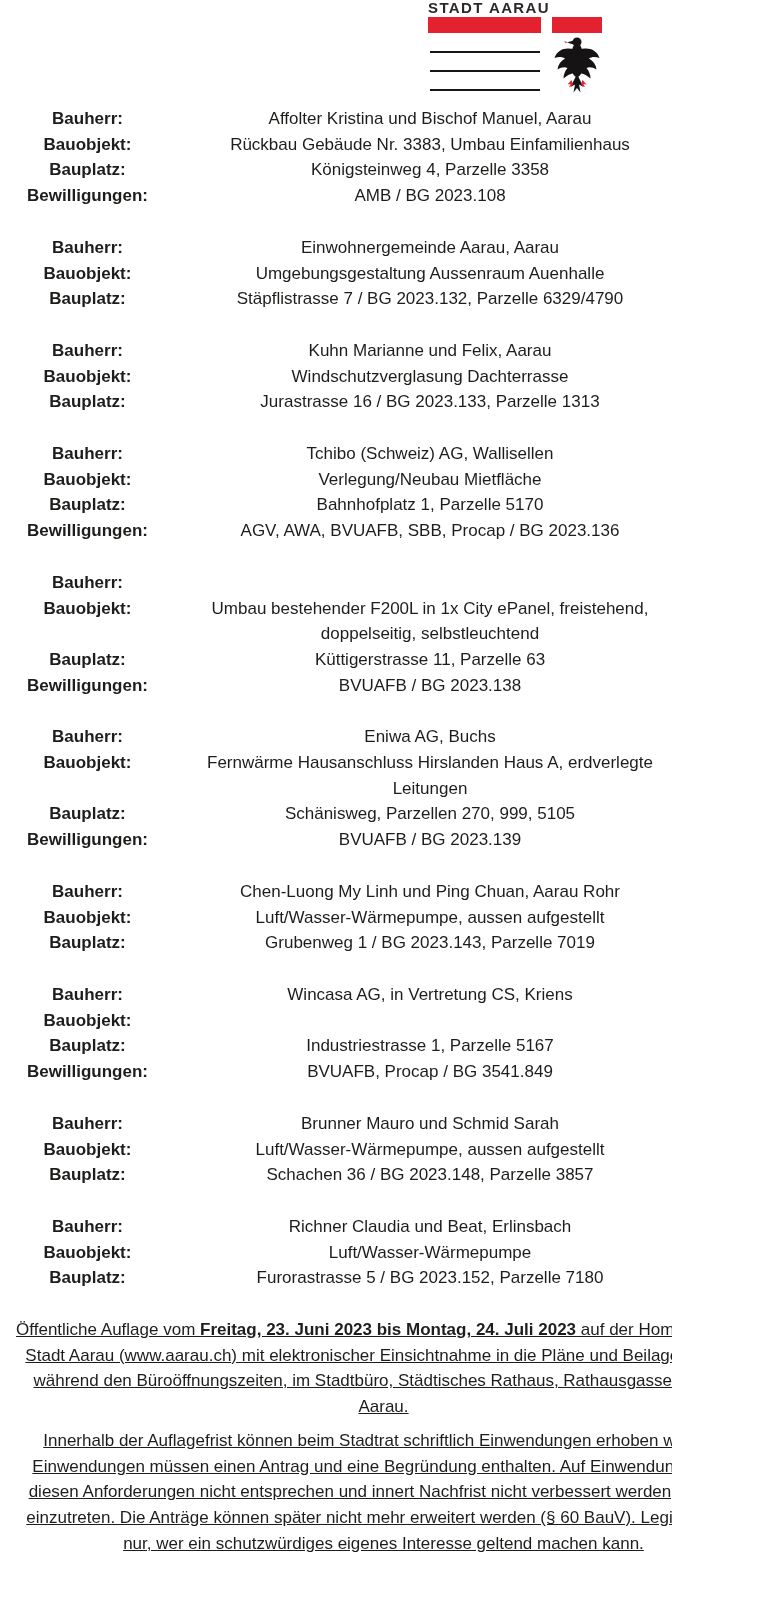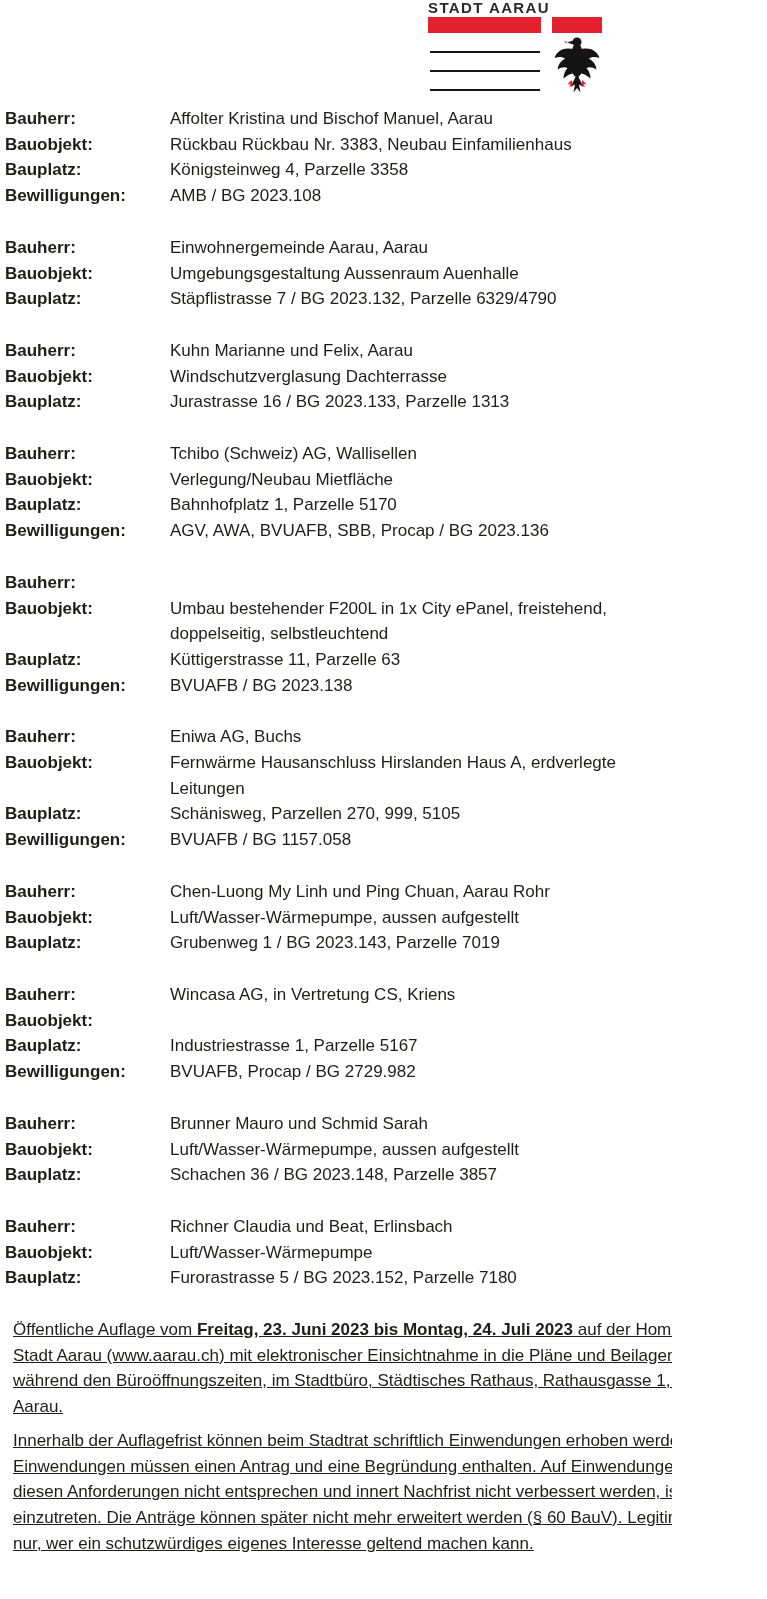--- a/index.html
+++ b/index.html
@@ -14,21 +14,21 @@
     position:absolute;left:0;top:0;font-size:15px;font-weight:700;
     letter-spacing:1.4px;color:#2b2827;white-space:nowrap;line-height:15px;
   }
   .redbar{position:absolute;left:0;top:17px;width:113px;height:16px;}
   .rule{position:absolute;left:2px;width:110px;height:2px;background:#161616;}
   .rule.r1{top:51px}.rule.r2{top:70px}.rule.r3{top:89px}
   .coa{position:absolute;left:124px;top:17px;width:50px;height:78px;}
   .coa .band{width:50px;height:16px;}
   .coa svg{display:block;width:50px;height:62px;}
   
-  .content{position:absolute;left:5px;top:106px;width:757px;}
+  .content{position:absolute;left:5px;top:106px;width:757px;text-align:center;}
   .entry{margin:0 0 26px 0;}
   .row{display:grid;grid-template-columns:165px 520px;}
   .row,.notice p{font-size:17px;line-height:25.7px;}
   .flabel{font-weight:700;}
   
   .notice{width:757px;}
   .notice p{margin:8px;text-decoration:underline;}
   .b{font-weight:700;}
 </style>
 </head>
@@ -68,21 +68,21 @@
   <div class="content">
     <div>
         <div class="entry">
 
   <div class="row">
       <span class="flabel">Bauherr:</span>
       <span class="fvalue">Affolter Kristina und Bischof Manuel, Aarau</span>
     </div>
           <div class="row">
       <span class="flabel">Bauobjekt:</span>
-      <span class="fvalue">Rückbau Rückbau Nr. 3383, Neubau Einfamilienhaus</span>
+      <span class="fvalue">Rückbau Gebäude Nr. 3383, Umbau Einfamilienhaus</span>
     </div>
           <div class="row">
       <span class="flabel">Bauplatz:</span>
       <span class="fvalue">Königsteinweg 4, Parzelle 3358</span>
     </div>
           <div class="row">
       <span class="flabel">Bewilligungen:</span>
       <span class="fvalue">AMB / BG 2023.108</span>
     </div>
         </div>
@@ -162,21 +162,21 @@
           <div class="row">
       <span class="flabel">Bauobjekt:</span>
       <span class="fvalue">Fernwärme Hausanschluss Hirslanden Haus A, erdverlegte Leitungen</span>
     </div>
           <div class="row">
       <span class="flabel">Bauplatz:</span>
       <span class="fvalue">Schänisweg, Parzellen 270, 999, 5105</span>
     </div>
           <div class="row">
       <span class="flabel">Bewilligungen:</span>
-      <span class="fvalue">BVUAFB / BG 1157.058</span>
+      <span class="fvalue">BVUAFB / BG 2023.139</span>
     </div>
         </div>
         <div class="entry">
 
   <div class="row">
       <span class="flabel">Bauherr:</span>
       <span class="fvalue">Chen-Luong My Linh und Ping Chuan, Aarau Rohr</span>
     </div>
           <div class="row">
       <span class="flabel">Bauobjekt:</span>
@@ -195,21 +195,21 @@
     </div>
           <div class="row">
       <span class="flabel">Bauobjekt:</span>
     </div>
           <div class="row">
       <span class="flabel">Bauplatz:</span>
       <span class="fvalue">Industriestrasse 1, Parzelle 5167</span>
     </div>
           <div class="row">
       <span class="flabel">Bewilligungen:</span>
-      <span class="fvalue">BVUAFB, Procap / BG 2729.982</span>
+      <span class="fvalue">BVUAFB, Procap / BG 3541.849</span>
     </div>
         </div>
         <div class="entry">
 
   <div class="row">
       <span class="flabel">Bauherr:</span>
       <span class="fvalue">Brunner Mauro und Schmid Sarah</span>
     </div>
           <div class="row">
       <span class="flabel">Bauobjekt:</span>

